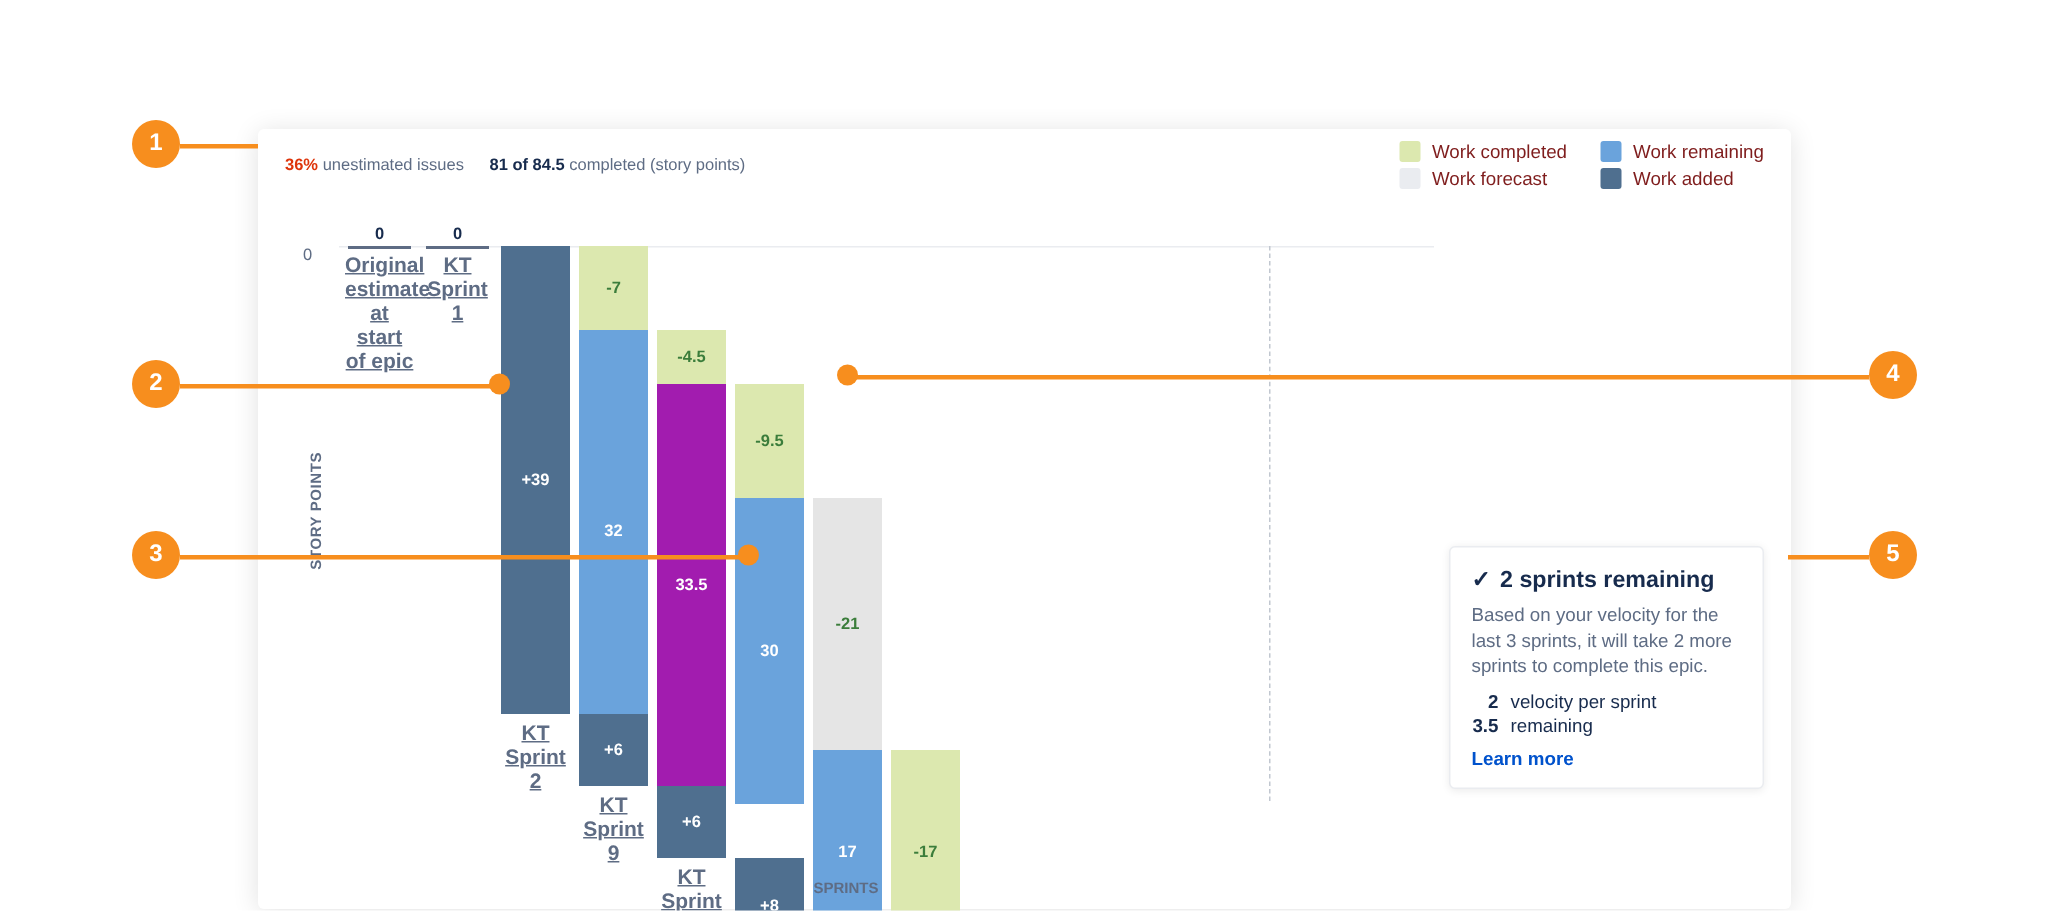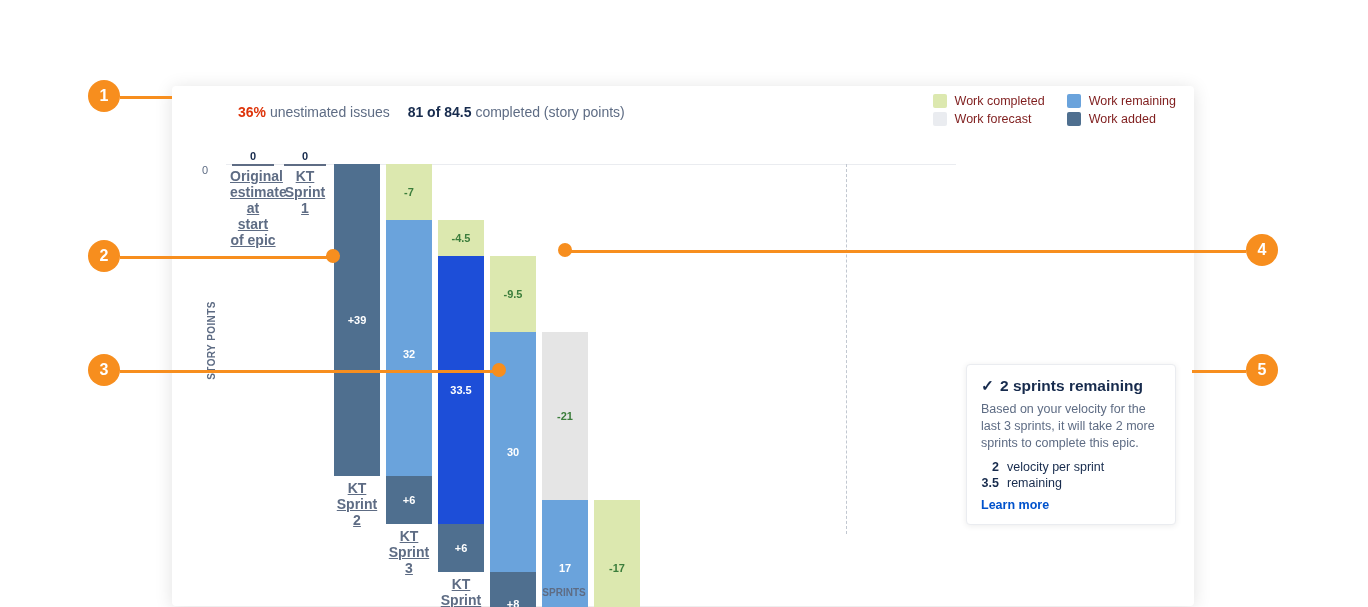--- a/index.html
+++ b/index.html
@@ -13,21 +13,21 @@
 
 .header { display: flex; align-items: center; gap: 16px; font-size: 13px; color: #172B4D; }
 .header .epic { display: flex; align-items: center; gap: 4px; cursor: pointer; }
 .header .link { color: #0052CC; cursor: pointer; }
 .help-icon { width: 16px; height: 16px; border: 1.4px solid #5E6C84; border-radius: 50%; display:flex; align-items:center; justify-content:center; font-size:10px; color:#5E6C84; cursor: pointer; }
 
 .legend { position: absolute; right: 18px; top: 8px; display: grid; grid-template-columns: auto auto; gap: 4px 22px; font-size: 12.5px; color:#7f1d1d; }
 .legend-item { display: flex; align-items: center; gap: 8px; }
 .sw { width: 14px; height: 14px; border-radius: 2px; }
 
-.sub { margin-top: 6px; font-size: 14px; color:#5E6C84;margin-left:48px; }
+.sub { margin-top: 6px; font-size: 11px; color:#5E6C84; }
 .sub .red { color:#DE350B; font-weight:700; }
 .sub .bold { color:#172B4D; font-weight:700; margin-left: 14px; }
 
 .chart { position: absolute; left: 12px; top: 78px; right: 18px; bottom: 12px; }
 .ylabel { position:absolute; left:-4px; top:50%; transform: rotate(-90deg) translate(44px,-8px); font-size:10px; font-weight:700; color:#5E6C84; letter-spacing:0.4px; }
 .xlabel0 { position:absolute; left:18px; top:0; font-size:11px; color:#5E6C84; }
 .baseline { position:absolute; left:42px; right:220px; top:0; border-top:1px solid #EAECF0; }
 .xlabel { position:absolute; bottom:0; left:50%; transform:translateX(-50%); font-size:10px; font-weight:700; color:#5E6C84; }
 
 .bars { position:absolute; left:44px; top:0; right:230px; bottom:30px; }
@@ -110,31 +110,31 @@
           <div class="name" style="top: 4px;">KT Sprint 1</div>
         </div>
         <div class="col" style="left: 106px;">
           <div class="seg" style="background: rgb(79, 111, 143); height: 312px; position: absolute; top: 0px; left: 0px; right: 0px;">+39</div>
           <div class="name" style="top: 316px;">KT Sprint 2</div>
         </div>
         <div class="col" style="left: 158px;">
           <div class="seg green" style="background: rgb(220, 232, 175); height: 56px; position: absolute; top: 0px; left: 0px; right: 0px;">-7</div>
           <div class="seg" style="background: rgb(106, 163, 220); height: 268px; position: absolute; top: 56px; left: 0px; right: 0px;">32</div>
           <div class="seg" style="background: rgb(79, 111, 143); height: 48px; position: absolute; top: 312px; left: 0px; right: 0px;">+6</div>
-          <div class="name" style="top: 364px;">KT Sprint 3</div>
+          <div class="name" style="top: 364px;">KT Sprint 9</div>
         </div>
         <div class="col" style="left: 210px;">
           <div class="seg green" style="background: rgb(220, 232, 175); height: 36px; position: absolute; top: 56px; left: 0px; right: 0px;">-4.5</div>
-          <div class="seg" style="background: #1d4ed8; height: 268px; position: absolute; top: 92px; left: 0px; right: 0px;">33.5</div>
+          <div class="seg" style="background: #a21caf; height: 268px; position: absolute; top: 92px; left: 0px; right: 0px;">33.5</div>
           <div class="seg" style="background: rgb(79, 111, 143); height: 48px; position: absolute; top: 360px; left: 0px; right: 0px;">+6</div>
           <div class="name" style="top: 412px;">KT Sprint 4</div>
         </div>
         <div class="col" style="left: 262px;">
           <div class="seg green" style="background: rgb(220, 232, 175); height: 76px; position: absolute; top: 92px; left: 0px; right: 0px;">-9.5</div>
-          <div class="seg" style="background: rgb(106, 163, 220); height: 240px; position: absolute; top: 168px; left: 0px; right: 0px;">30</div>
+          <div class="seg" style="background: rgb(106, 163, 220); height: 204px; position: absolute; top: 168px; left: 0px; right: 0px;">30</div>
           <div class="seg" style="background: rgb(79, 111, 143); height: 64px; position: absolute; top: 408px; left: 0px; right: 0px;">+8</div>
         </div>
         <div class="col" style="left: 314px;">
           <div class="seg green" style="background: #e5e5e5; height: 168px; position: absolute; top: 168px; left: 0px; right: 0px;">-21</div>
           <div class="seg" style="background: rgb(106, 163, 220); height: 136px; position: absolute; top: 336px; left: 0px; right: 0px;">17</div>
         </div>
         <div class="col" style="left: 366px;">
           <div class="seg green" style="background: rgb(220, 232, 175); height: 136px; position: absolute; top: 336px; left: 0px; right: 0px;">-17</div>
         </div>
         <div class="col" style="left: 418px;"></div>

